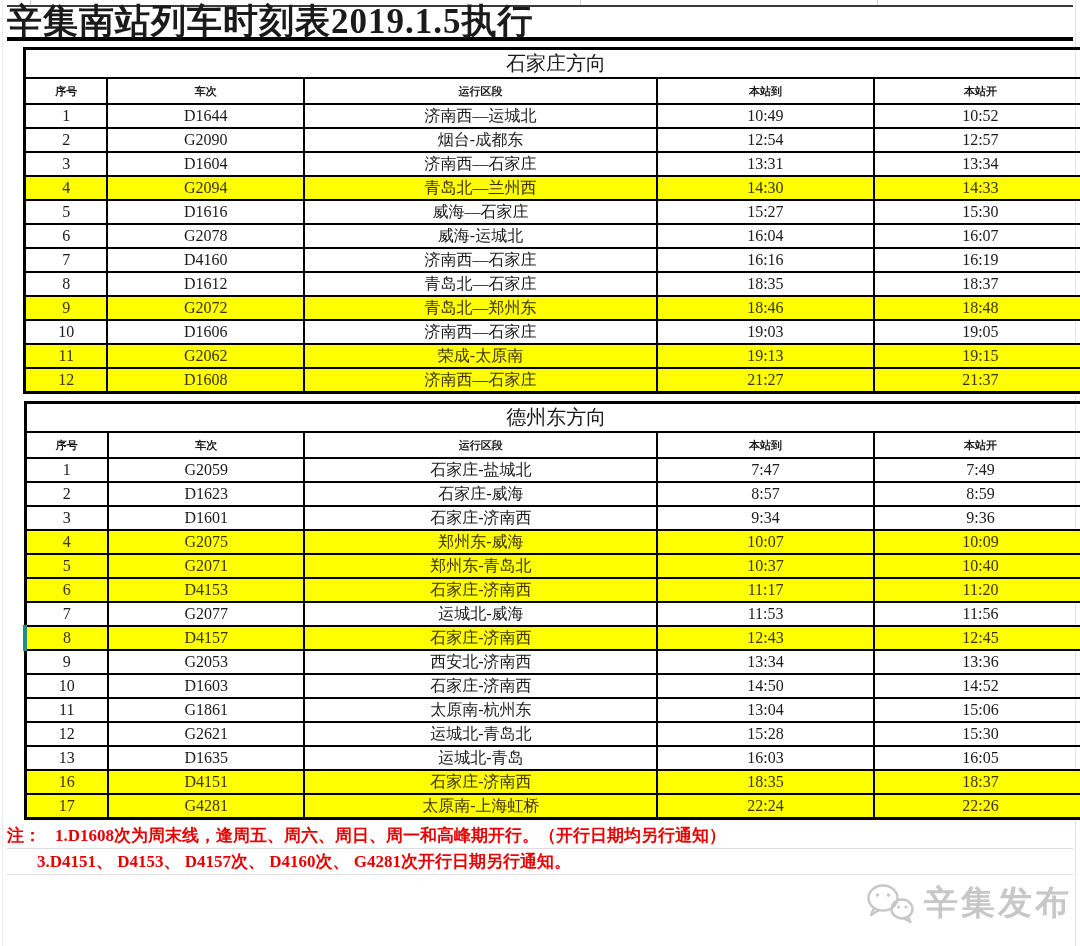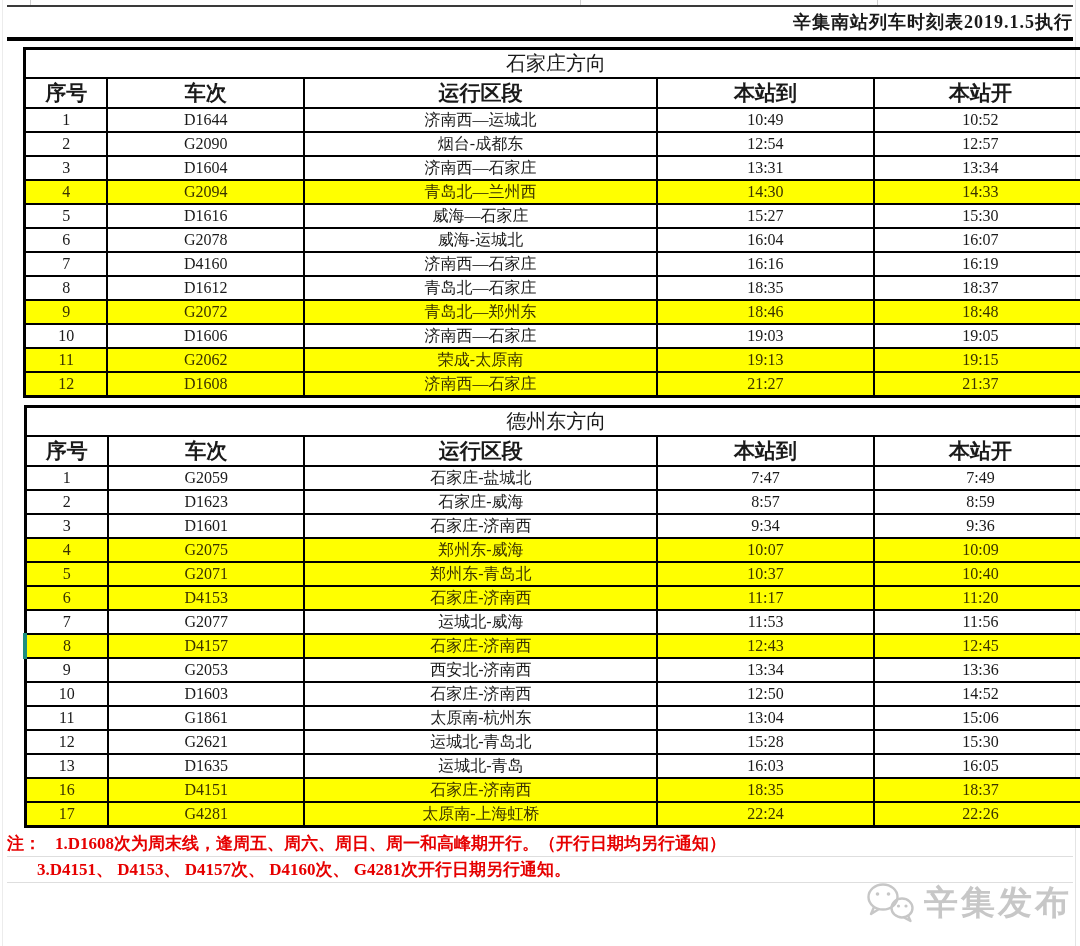--- a/index.html
+++ b/index.html
@@ -13,55 +13,55 @@
   .grid-tick{position:absolute;top:0;width:1px;height:5px;background:#cfcfcf;}
   .right-gridline{position:absolute;top:0;right:4px;width:1px;height:100%;background:#e4e4e4;}
   .left-gridline{position:absolute;top:0;left:2px;width:1px;height:100%;background:#ececec;}
 
   .sheet{position:absolute;left:7px;top:5px;width:1066px;}
 
   .title-box{
     border-top:2px solid #3a3a3a;
     border-bottom:4px solid #000;
     height:30px;line-height:30px;
-    text-align:right;
-    font-size:18px;font-weight:bold;letter-spacing:1px;
+    text-align:left;
+    font-size:35px;font-weight:bold;letter-spacing:1px;
   }
 
   table.tt{
     width:100%;border-collapse:collapse;table-layout:fixed;
     border:3px solid #000;
     margin-top:6px;
     margin-left:16px;
   }
   table.tt th,table.tt td{
     border:2px solid #000;
     text-align:center;vertical-align:middle;
     padding:0;overflow:hidden;white-space:nowrap;
   }
   th.dir{
     height:26px;font-size:20px;font-weight:normal;
     font-family:"Liberation Serif","DejaVu Serif",serif;
   }
   th.col{
-    height:24px;font-size:21px;font-weight:bold;
+    height:24px;font-size:11px;font-weight:bold;
     font-family:Liberation Sans, sans-serif;
   }
   table.tt td{height:22px;font-size:16px;}
   tr.hl td{background:#ffff00;color:#3a3200;}
   tr.mark td:first-child{border-left:4px solid #1f8f7f;}
 
   .notes{margin-top:3px;font-weight:bold;color:#e60000;font-size:17px;}
   .note-line{height:25px;line-height:25px;border-bottom:1px solid #dedede;white-space:nowrap;overflow:hidden;}
   .note-line .note-label{margin-right:14px;}
   .note-line.indent{padding-left:30px;}
 
   .watermark{
     position:absolute;right:8px;top:880px;
-    display:flex;align-items:center;gap:8px;
+    display:flex;align-items:flex-end;gap:8px;
     color:#c7c7c7;font-size:34px;font-weight:bold;letter-spacing:3px;
     text-shadow:1px 1px 0 #ffffff;
     pointer-events:none;
   }
   .watermark svg{display:block;}
 </style>
 </head>
 <body>
 
 <span class="grid-tick" style="left:30px"></span>
@@ -285,21 +285,21 @@
           <td>G2053</td>
           <td>西安北-济南西</td>
           <td>13:34</td>
           <td>13:36</td>
         </tr>
 
         <tr>
           <td>10</td>
           <td>D1603</td>
           <td>石家庄-济南西</td>
-          <td>12:50</td>
+          <td>14:50</td>
           <td>14:52</td>
         </tr>
 
         <tr>
           <td>11</td>
           <td>G1861</td>
           <td>太原南-杭州东</td>
           <td>13:04</td>
           <td>15:06</td>
         </tr>

